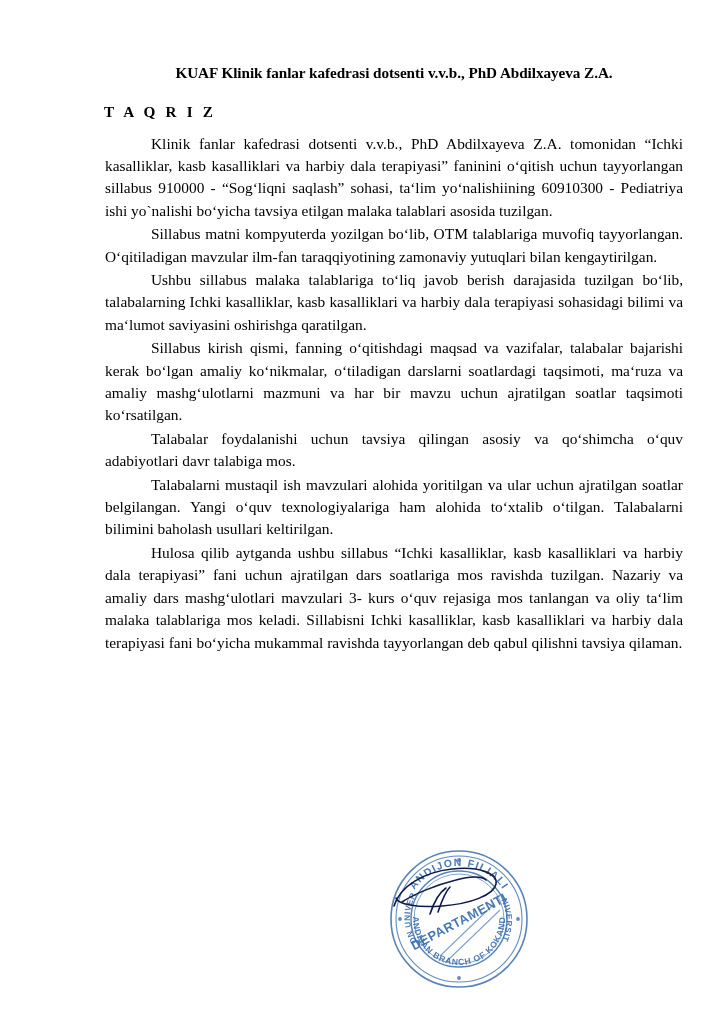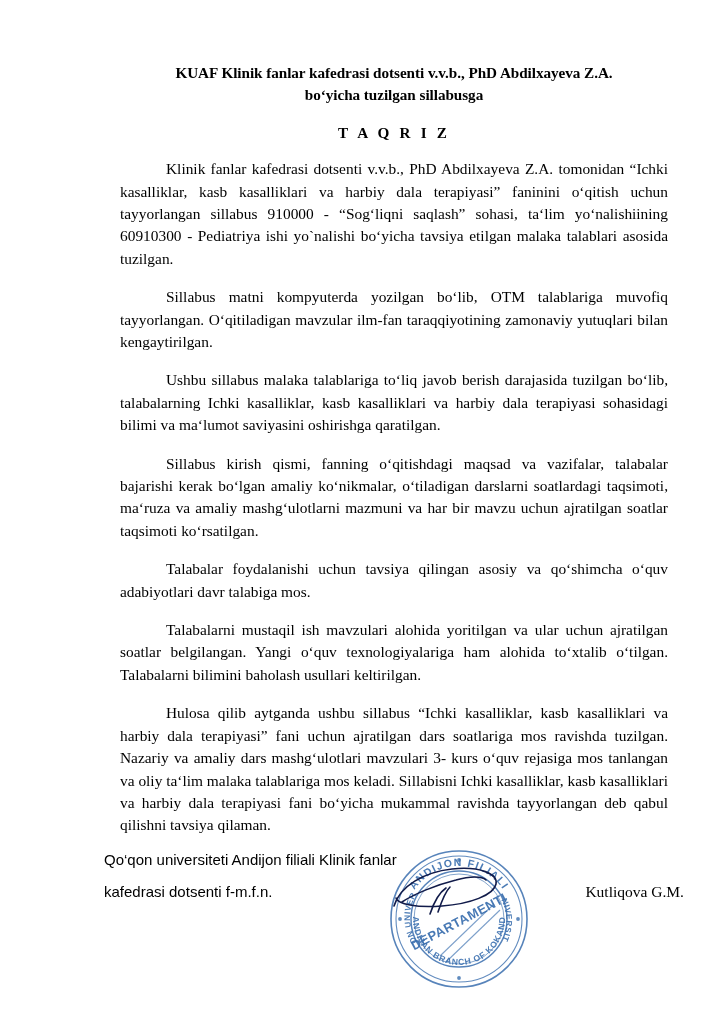--- a/index.html
+++ b/index.html
@@ -37,38 +37,38 @@
     font-size: 15.2px;
     line-height: 1.42;
     letter-spacing: -0.05px;
   }
   .doc-header .hline {
     display: block;
     white-space: nowrap;
   }
   
   .doc-title {
-    text-align: center;
+    text-align: left;
     font-weight: bold;
     font-size: 15.2px;
     letter-spacing: 3.2px;
     margin-top: 19px;
     margin-bottom: 0;
   }
   
   .body-text {
     margin-top: 12px;
     font-size: 15.4px;
     line-height: 1.455;
     text-align: justify;
     text-justify: inter-word;
     hyphens: none;
   }
   .body-text p {
-    margin: 16px;
+    margin: 1px;
     text-indent: 46px;
   }
   
   .sign-block {
     position: absolute;
     left: 104px;
     top: 852px;
     width: 580px;
     font-family: "Liberation Sans", "DejaVu Sans", sans-serif;
     font-size: 15px;
@@ -121,46 +121,36 @@
 </style>
 </head>
 <body>
 
 <div class="page">
 
   <div class="content">
 
     <div class="doc-header">
       <span class="hline">KUAF Klinik fanlar kafedrasi dotsenti v.v.b., PhD Abdilxayeva Z.A.</span>
-      <span class="hline">bo‘yicha tuzilgan sillabusga</span>
     </div>
 
     <div class="doc-title">T A Q R I Z</div>
 
     <div class="body-text">
       <p>Klinik fanlar kafedrasi dotsenti v.v.b., PhD Abdilxayeva Z.A. tomonidan “Ichki kasalliklar, kasb kasalliklari va harbiy dala terapiyasi” faninini o‘qitish uchun tayyorlangan sillabus 910000 - “Sog‘liqni saqlash” sohasi, ta‘lim yo‘nalishiining 60910300 - Pediatriya ishi yo`nalishi bo‘yicha tavsiya etilgan malaka talablari asosida tuzilgan.</p>
       <p>Sillabus matni kompyuterda yozilgan bo‘lib, OTM talablariga muvofiq tayyorlangan. O‘qitiladigan mavzular ilm-fan taraqqiyotining zamonaviy yutuqlari bilan kengaytirilgan.</p>
       <p>Ushbu sillabus malaka talablariga to‘liq javob berish darajasida tuzilgan bo‘lib, talabalarning Ichki kasalliklar, kasb kasalliklari va harbiy dala terapiyasi sohasidagi bilimi va ma‘lumot saviyasini oshirishga qaratilgan.</p>
       <p>Sillabus kirish qismi, fanning o‘qitishdagi maqsad va vazifalar, talabalar bajarishi kerak bo‘lgan amaliy ko‘nikmalar, o‘tiladigan darslarni soatlardagi taqsimoti, ma‘ruza va amaliy mashg‘ulotlarni mazmuni va har bir mavzu uchun ajratilgan soatlar taqsimoti ko‘rsatilgan.</p>
       <p>Talabalar  foydalanishi uchun tavsiya qilingan asosiy va qo‘shimcha o‘quv adabiyotlari davr talabiga mos.</p>
       <p>Talabalarni mustaqil ish mavzulari alohida yoritilgan va ular uchun ajratilgan soatlar belgilangan. Yangi o‘quv texnologiyalariga ham alohida to‘xtalib o‘tilgan. Talabalarni bilimini baholash usullari keltirilgan.</p>
       <p>Hulosa qilib aytganda ushbu sillabus “Ichki kasalliklar, kasb kasalliklari va harbiy dala terapiyasi” fani uchun ajratilgan dars soatlariga mos ravishda tuzilgan. Nazariy va amaliy dars mashg‘ulotlari mavzulari 3- kurs o‘quv rejasiga mos tanlangan va oliy ta‘lim malaka talablariga mos keladi. Sillabisni Ichki kasalliklar, kasb kasalliklari va harbiy dala terapiyasi fani bo‘yicha mukammal ravishda tayyorlangan deb qabul qilishni tavsiya qilaman.</p>
     </div>
 
   </div>
 
-  <div class="sign-block">
-    <div class="sign-row">
-      <span class="sign-left">Qo‘qon universiteti Andijon filiali Klinik fanlar</span>
-    </div>
-    <div class="sign-row">
-      <span class="sign-left">kafedrasi dotsenti f-m.f.n.</span>
-      <span class="sign-right">Kutliqova G.M.</span>
-    </div>
-  </div>
 
   <div class="stamp">
     <svg viewBox="0 0 142 142" xmlns="http://www.w3.org/2000/svg">
       <defs>
         <path id="arcTop" d="M 18,71 A 53,53 0 0 1 124,71" fill="none"></path>
         <path id="arcBottom" d="M 25,71 A 46,46 0 0 0 117,71" fill="none"></path>
         <path id="arcLeftTxt" d="M 28,92 A 45,45 0 0 1 30,44" fill="none"></path>
         <path id="arcRightTxt" d="M 112,50 A 45,45 0 0 1 113,94" fill="none"></path>
       </defs>
       <g stroke="#2a63a8" fill="none">

